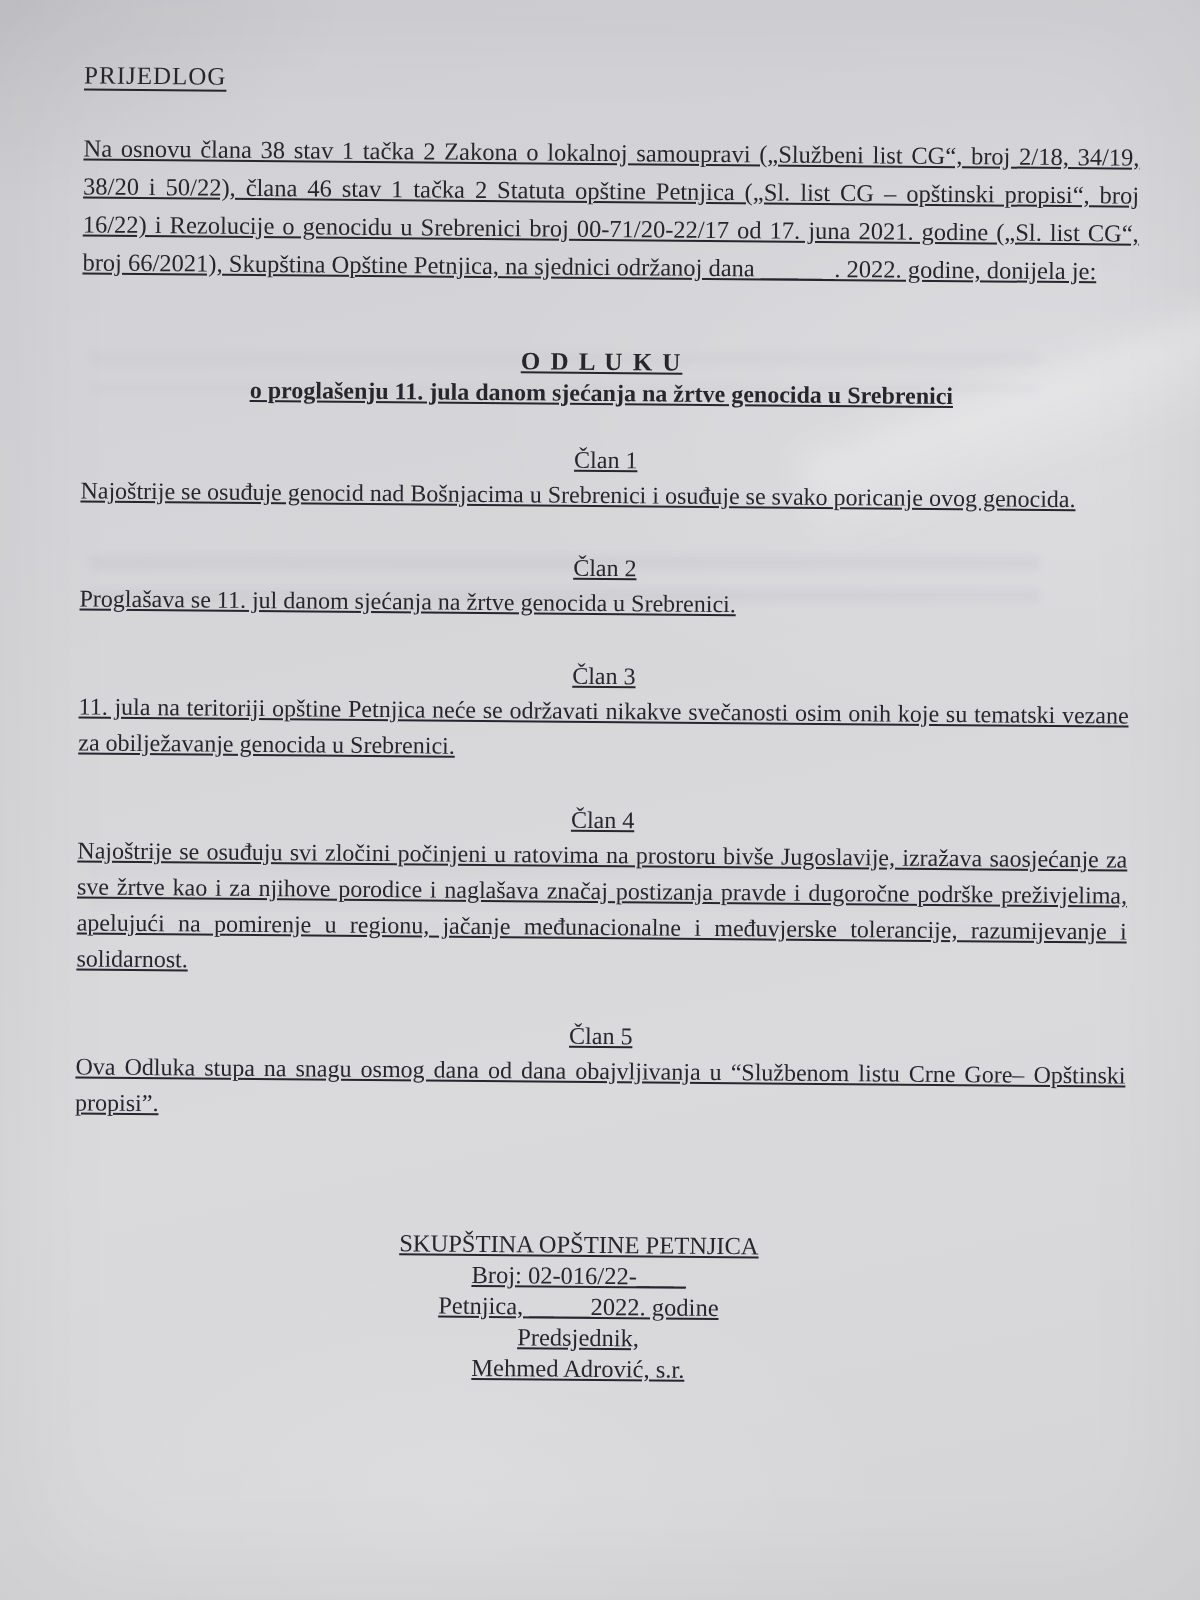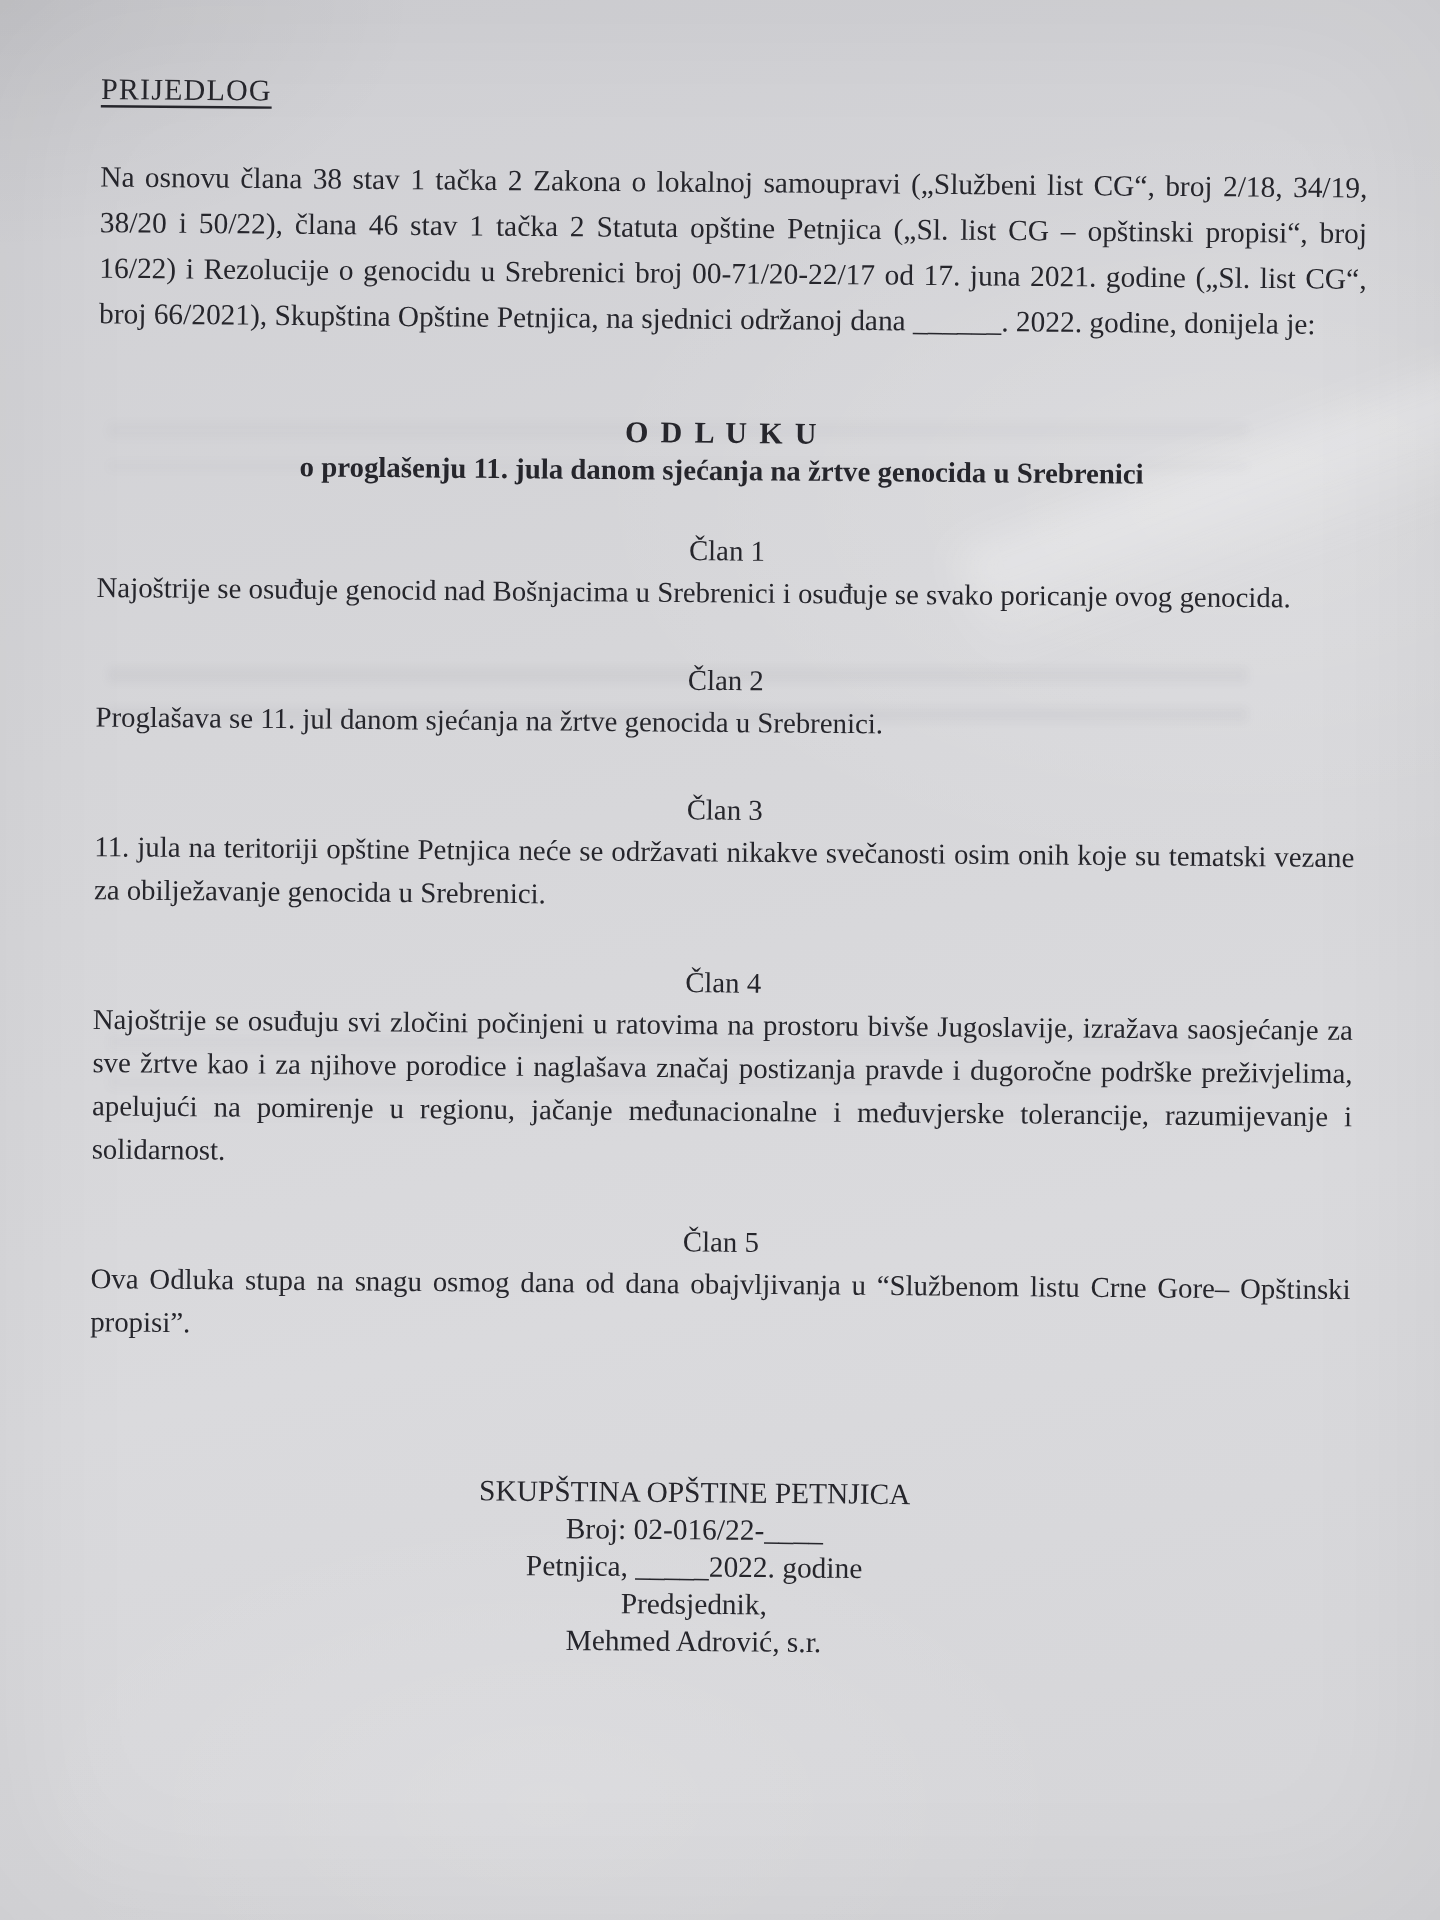--- a/index.html
+++ b/index.html
@@ -17,20 +17,21 @@
     width: 1200px;
     height: 1600px;
     overflow: hidden;
     background:
       radial-gradient(ellipse 900px 520px at 86% 26%, rgba(255,255,255,0.16), transparent 62%),
       radial-gradient(ellipse 760px 420px at 38% 94%, rgba(255,255,255,0.12), transparent 60%),
       radial-gradient(ellipse 500px 300px at 0% 0%, rgba(0,0,0,0.06), transparent 70%),
       linear-gradient(168deg, #d0d0d4 0%, #d6d6d9 35%, #dadadd 65%, #d5d5d8 100%);
     box-shadow: inset 0 0 140px rgba(0,0,0,0.05);
     color: #26262c;
+    text-decoration: underline;
   }
   .crease {
     position: absolute;
     right: -60px;
     top: 380px;
     width: 460px;
     height: 100px;
     background: linear-gradient(rgba(255,255,255,0.32), rgba(255,255,255,0));
     transform: rotate(-20deg);
     filter: blur(16px);

